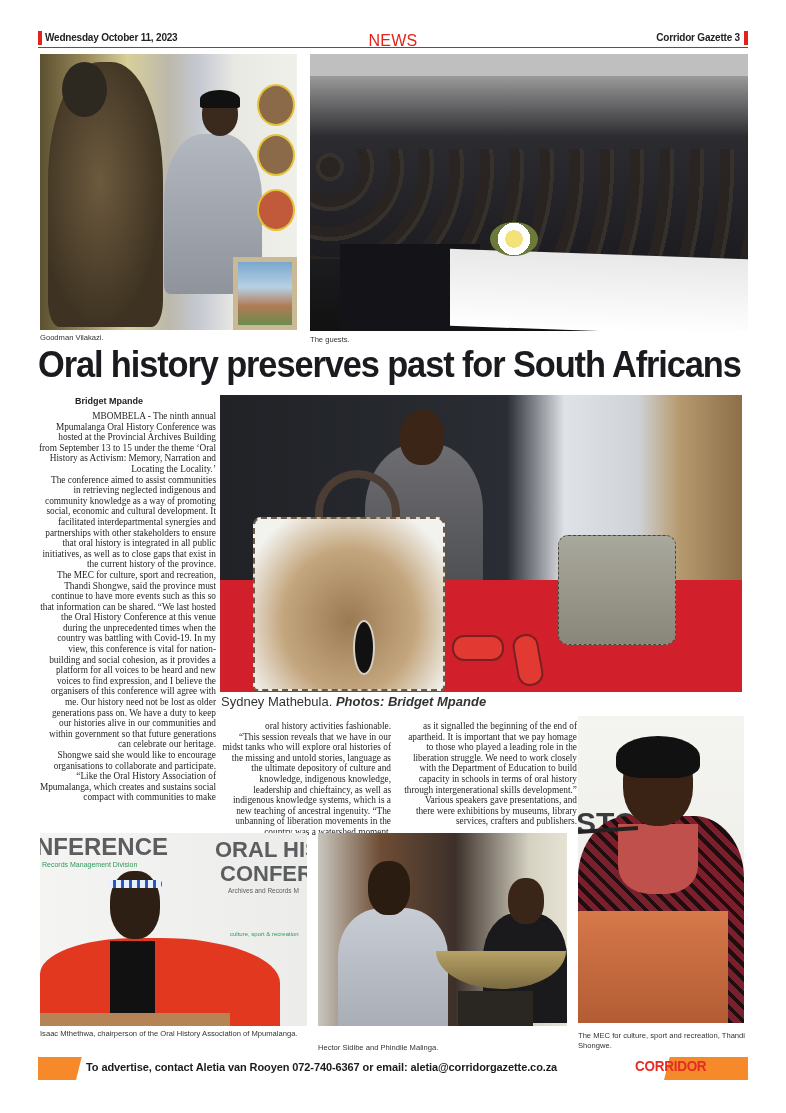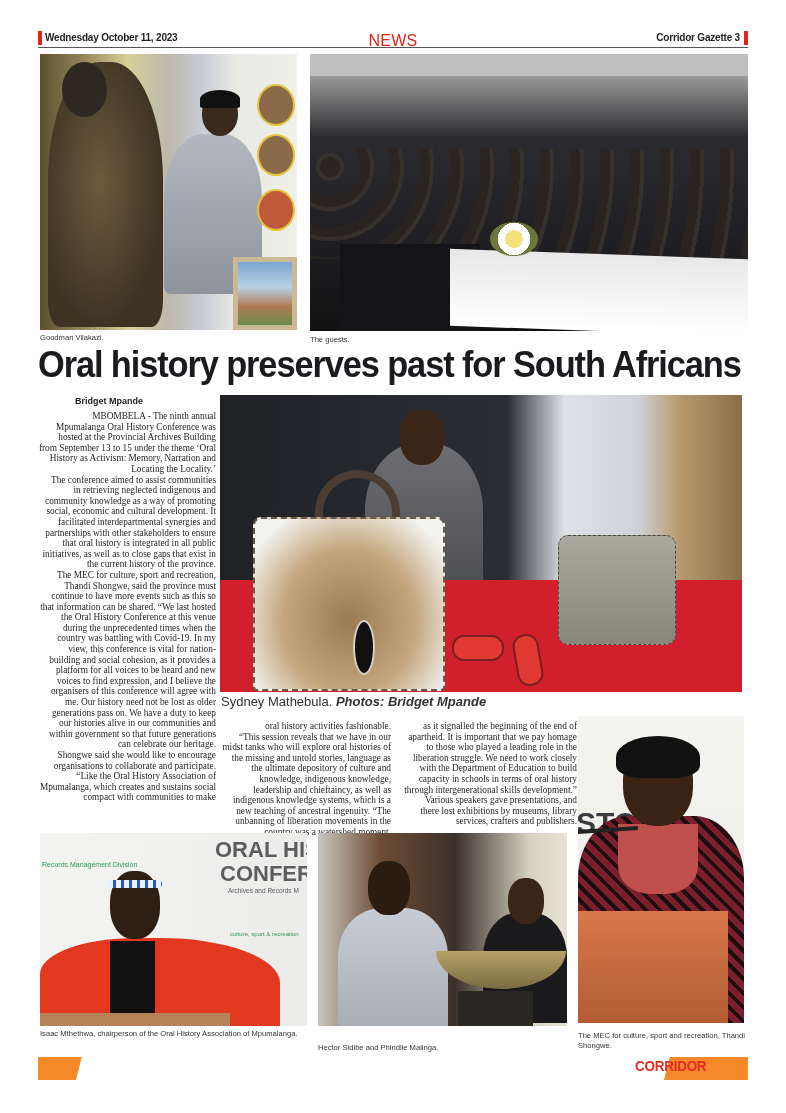--- a/index.html
+++ b/index.html
@@ -153,24 +153,25 @@
   <span>Sydney Mathebula.</span>
   <b>Photos: Bridget Mpande</b>
 </div>
 
 <div class="col" id="col2">
   <p style="text-indent:0">oral history activities fashionable.</p>
   <p>“This session reveals that we have in our midst tanks who will explore oral histories of the missing and untold stories, language as the ultimate depository of culture and knowledge, indigenous knowledge, leadership and chieftaincy, as well as indigenous knowledge systems, which is a new teaching of ancestral ingenuity. “The unbanning of liberation movements in the country was a watershed moment,</p>
 </div>
 <div class="col" id="col3">
   <p style="text-indent:0">as it signalled the beginning of the end of apartheid. It is important that we pay homage to those who played a leading role in the liberation struggle. We need to work closely with the Department of Education to build capacity in schools in terms of oral history through intergenerational skills development.”</p>
-  <p>Various speakers gave presentations, and there lost exhibitions by museums, library services, crafters and publishers.</p>
+  <p>Various speakers gave presentations, and there were exhibitions by museums, library services, crafters and publishers.</p>
 </div>
 
 <div class="photo" id="p4">
+  <span class="txt" style="left:-4px; top:0px; font-size:24px;">NFERENCE</span>
   <span class="txt" style="left:2px; top:28px; font-size:7px; color:#2f9a5a; font-weight:normal;">Records Management Division</span>
   <span class="txt" style="left:175px; top:4px; font-size:22px;">ORAL HIS</span>
   <span class="txt" style="left:180px; top:28px; font-size:22px;">CONFER</span>
   <span class="txt" style="left:188px; top:54px; font-size:6.5px; font-weight:normal;">Archives and Records M</span>
   <span class="txt" style="left:190px; top:98px; font-size:6px; color:#2f9a5a; font-weight:normal;">culture, sport &amp; recreation</span>
   <div class="jacket"></div>
   <div class="shirt"></div>
   <div class="head"></div>
   <div class="band"></div>
   <div class="podium"></div>
@@ -193,17 +194,18 @@
   <div class="top"></div>
   <div class="head"></div>
   <div class="hair"></div>
   <div class="mic"></div>
   <div class="podium"></div>
 </div>
 <div class="caption" style="left:578px; top:1031px; width:170px;">The MEC for culture, sport and recreation, Thandi Shongwe.</div>
 
 <div class="adbar">
   <div class="ad-inner"></div>
+  <span class="ad-text">To advertise, contact Aletia van Rooyen 072-740-6367 or email: aletia@corridorgazette.co.za</span>
   <div class="logo">
     <span class="logo-main">CORRIDOR</span>
     <span class="logo-sub">GAZETTE</span>
   </div>
 </div>
 
 </body></html>

